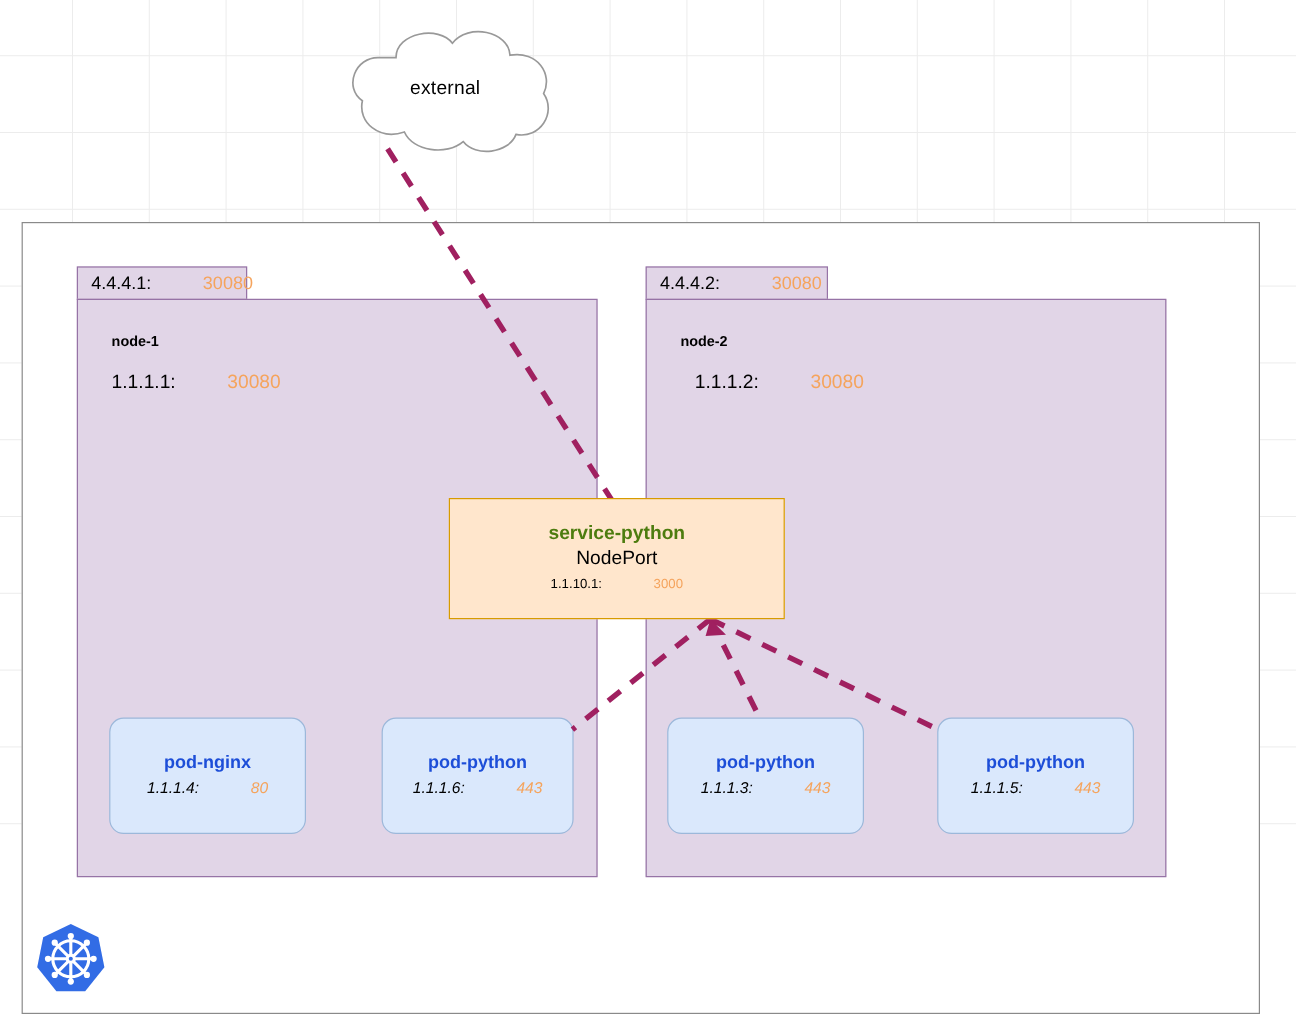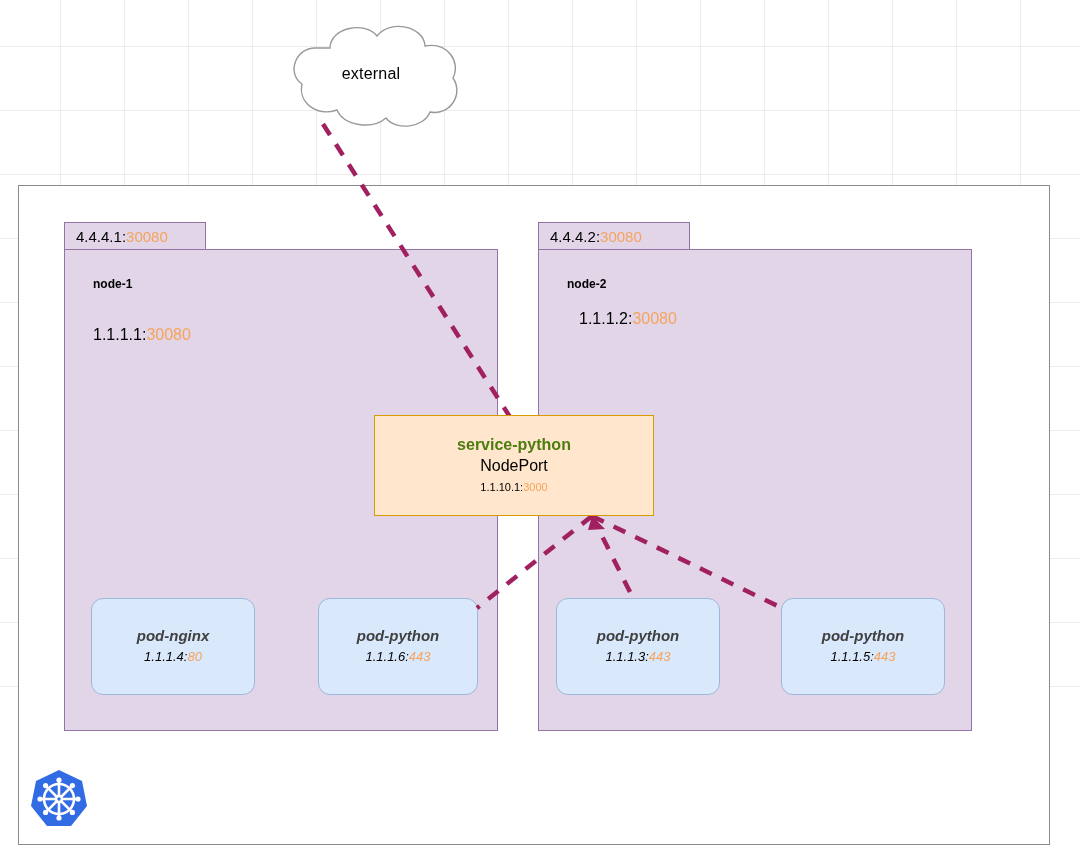--- a/index.html
+++ b/index.html
@@ -96,38 +96,38 @@
   .pod {
     position: absolute;
     background: #dae8fc;
     border: 1.2px solid #9cb8da;
     border-radius: 12px;
     box-sizing: border-box;
     display: flex; flex-direction: column;
     align-items: center; justify-content: center;
     z-index: 4;
   }
-  .pod-name { font-size: 15px; font-weight: bold; color: #404040; line-height: 20px; font-style: italic; }
+  .pod-name { font-size: 15px; font-weight: bold; color: #1d4ed8; line-height: 20px; }
   .pod-addr { font-size: 13px; color: #000; line-height: 21px; font-style: italic; }
   
   .service {
     position: absolute;
     left: 374px; top: 415px;
     width: 280px; height: 101px;
     background: #ffe6cc;
     border: 1.4px solid #d79b00;
     box-sizing: border-box;
     display: flex; flex-direction: column;
     align-items: center; justify-content: center;
     z-index: 6;
   }
   .svc-name { font-size: 16px; font-weight: bold; color: #4d7c0f; line-height: 21px; }
   .svc-type { font-size: 16px; color: #000; line-height: 21px; }
   .svc-addr { font-size: 11px; color: #000; line-height: 22px; }
-  .port { color: #f5a45d; }
+  .port { color: #f5a45d; margin-left: 43px; }
   
   .k8s-logo {
     position: absolute;
     left: 30px; top: 768px;
     width: 58px; height: 62px;
     z-index: 7;
   }
   .k8s-logo svg { display:block; width:58px; height:62px; }
 </style>
 </head>
@@ -168,21 +168,21 @@
   <div class="cluster"></div>
 
   <div class="node" style="left:64px; top:222px; width:434px; height:509px;">
     <div class="node-tab" style="width:142px;">
       <span>4.4.4.1</span>
         <span>:</span>
         <span class="port">30080</span>
     </div>
     <div class="node-body" style="width:434px; height:482px;"></div>
     <div class="node-name" style="left:29px; top:55px;">node-1</div>
-    <div class="node-addr" style="left:29px; top:104px;">
+    <div class="node-addr" style="left:29px; top:88px;">
       <span>1.1.1.1</span><span>:</span><span class="port">30080</span>
     </div>
   </div>
 
   <div class="node" style="left:538px; top:222px; width:434px; height:509px;">
     <div class="node-tab" style="width:152px;">
       <span>4.4.4.2</span>
         <span>:</span>
         <span class="port">30080</span>
     </div>

